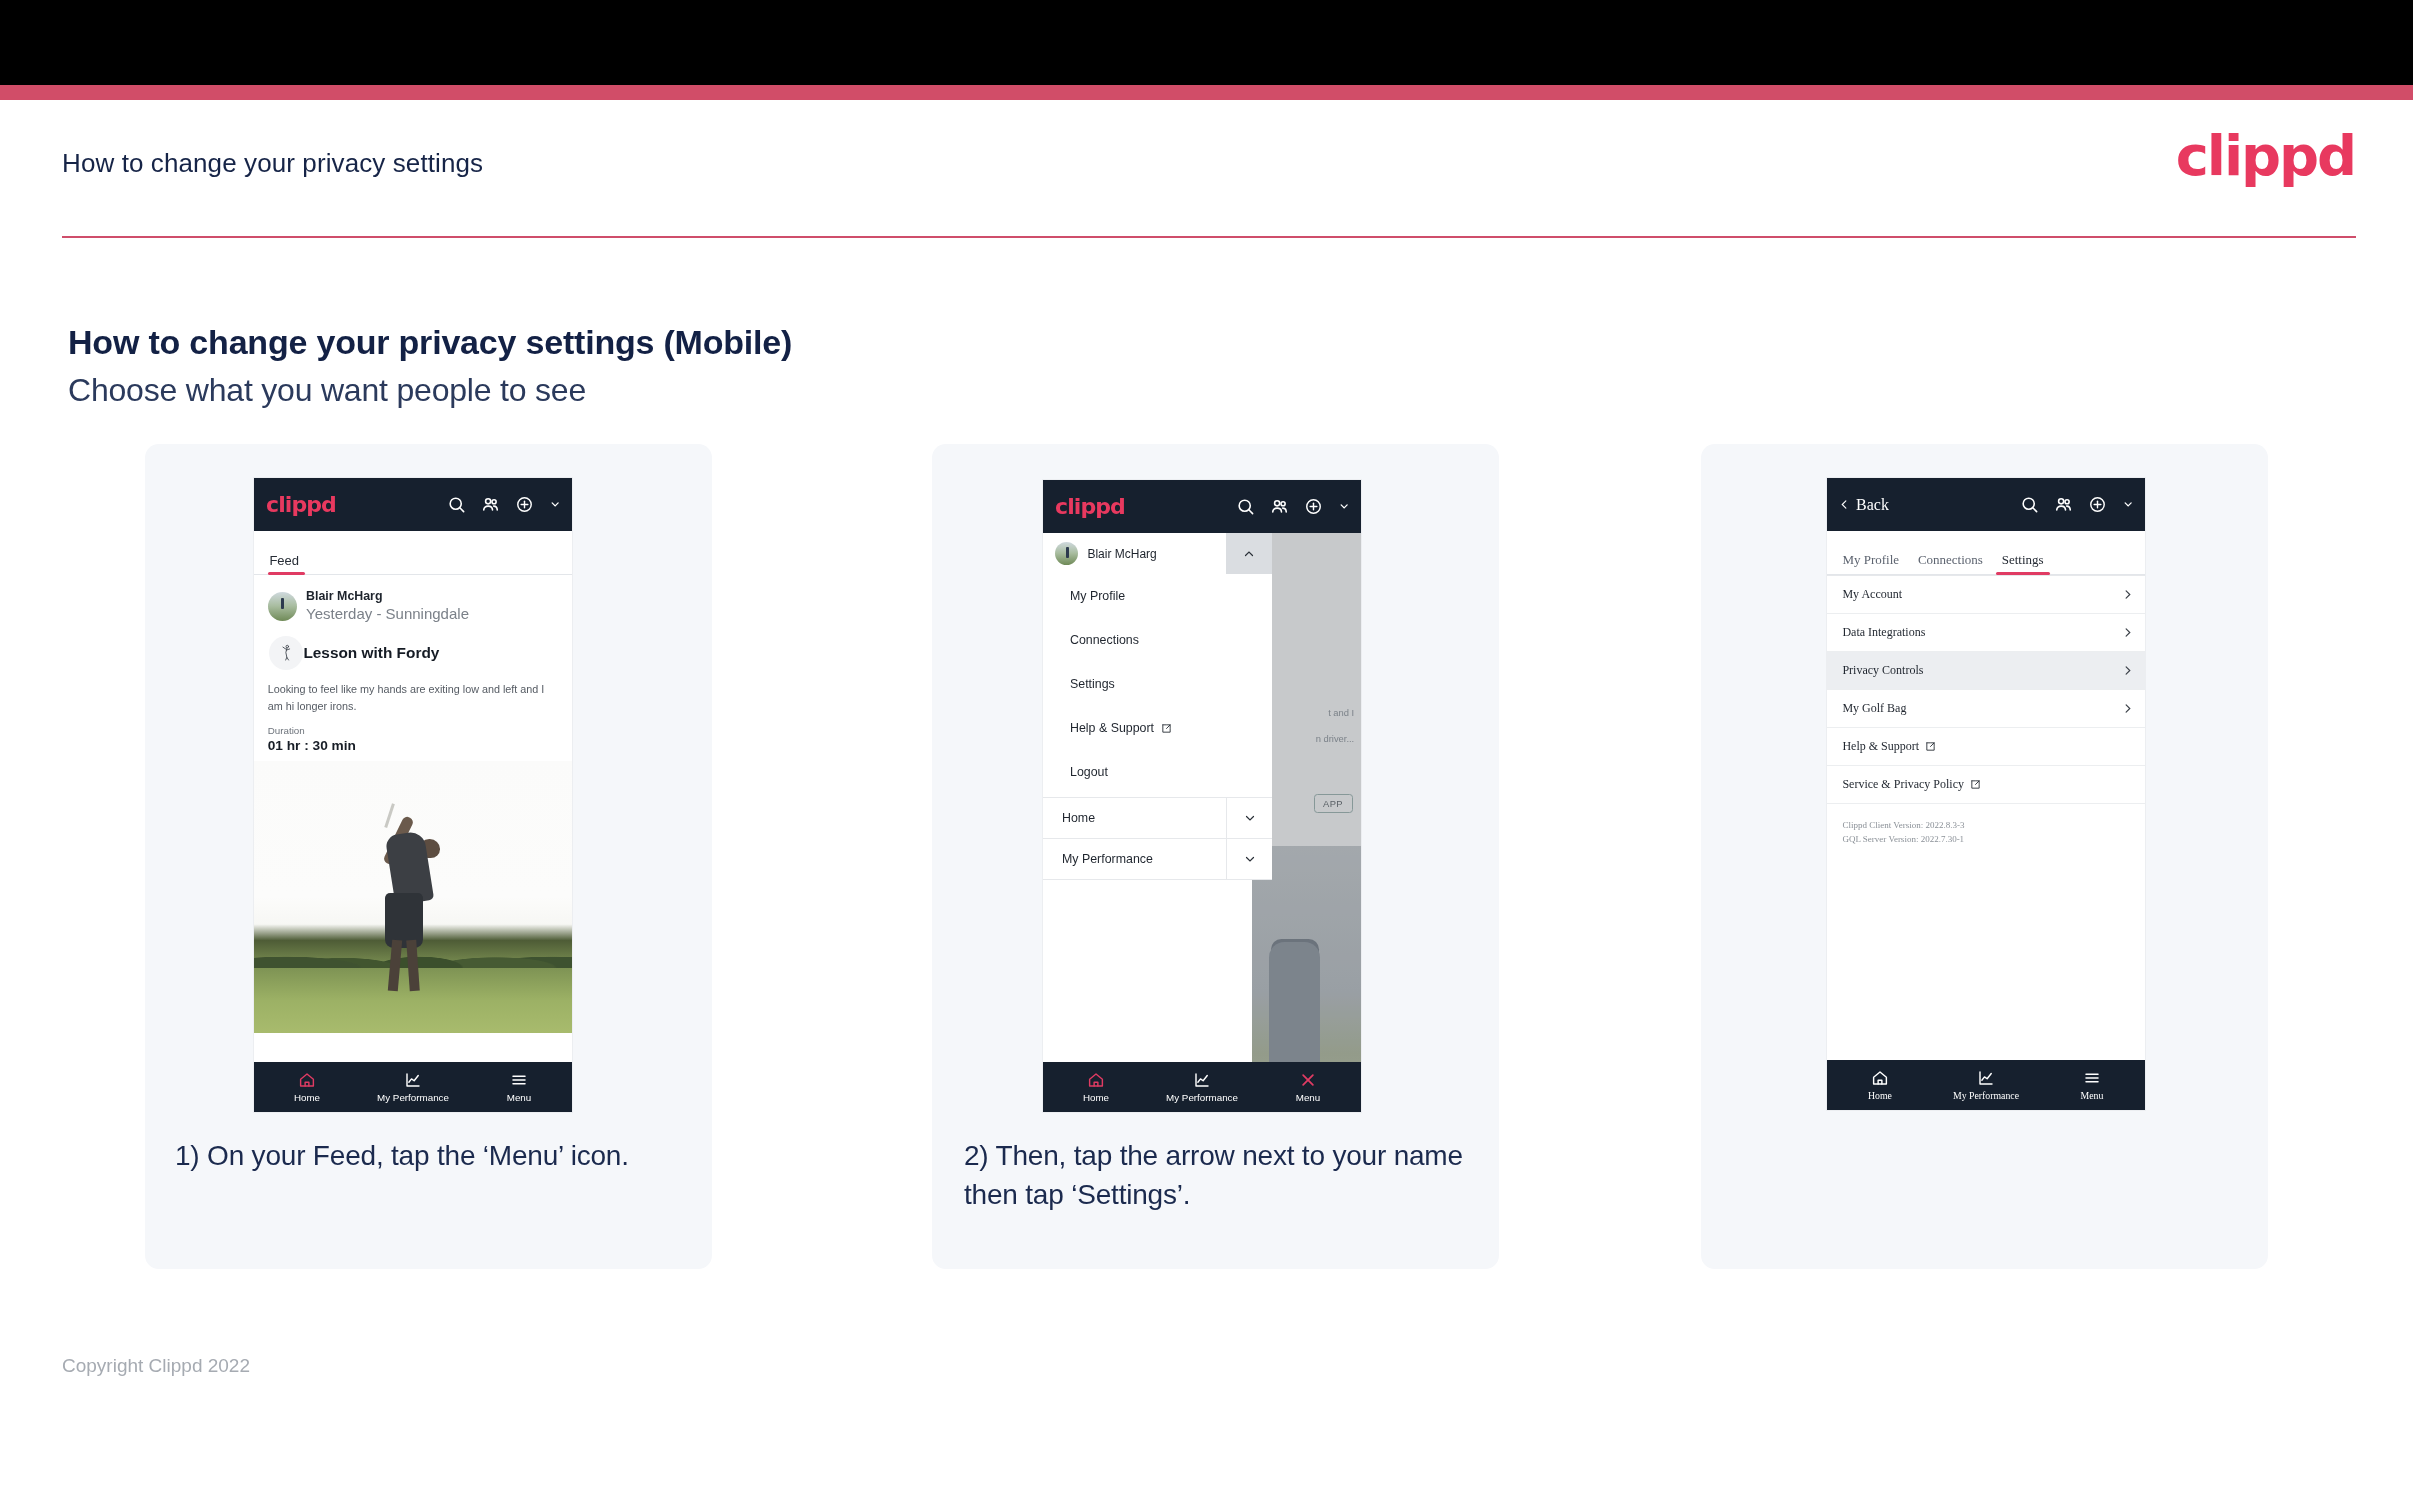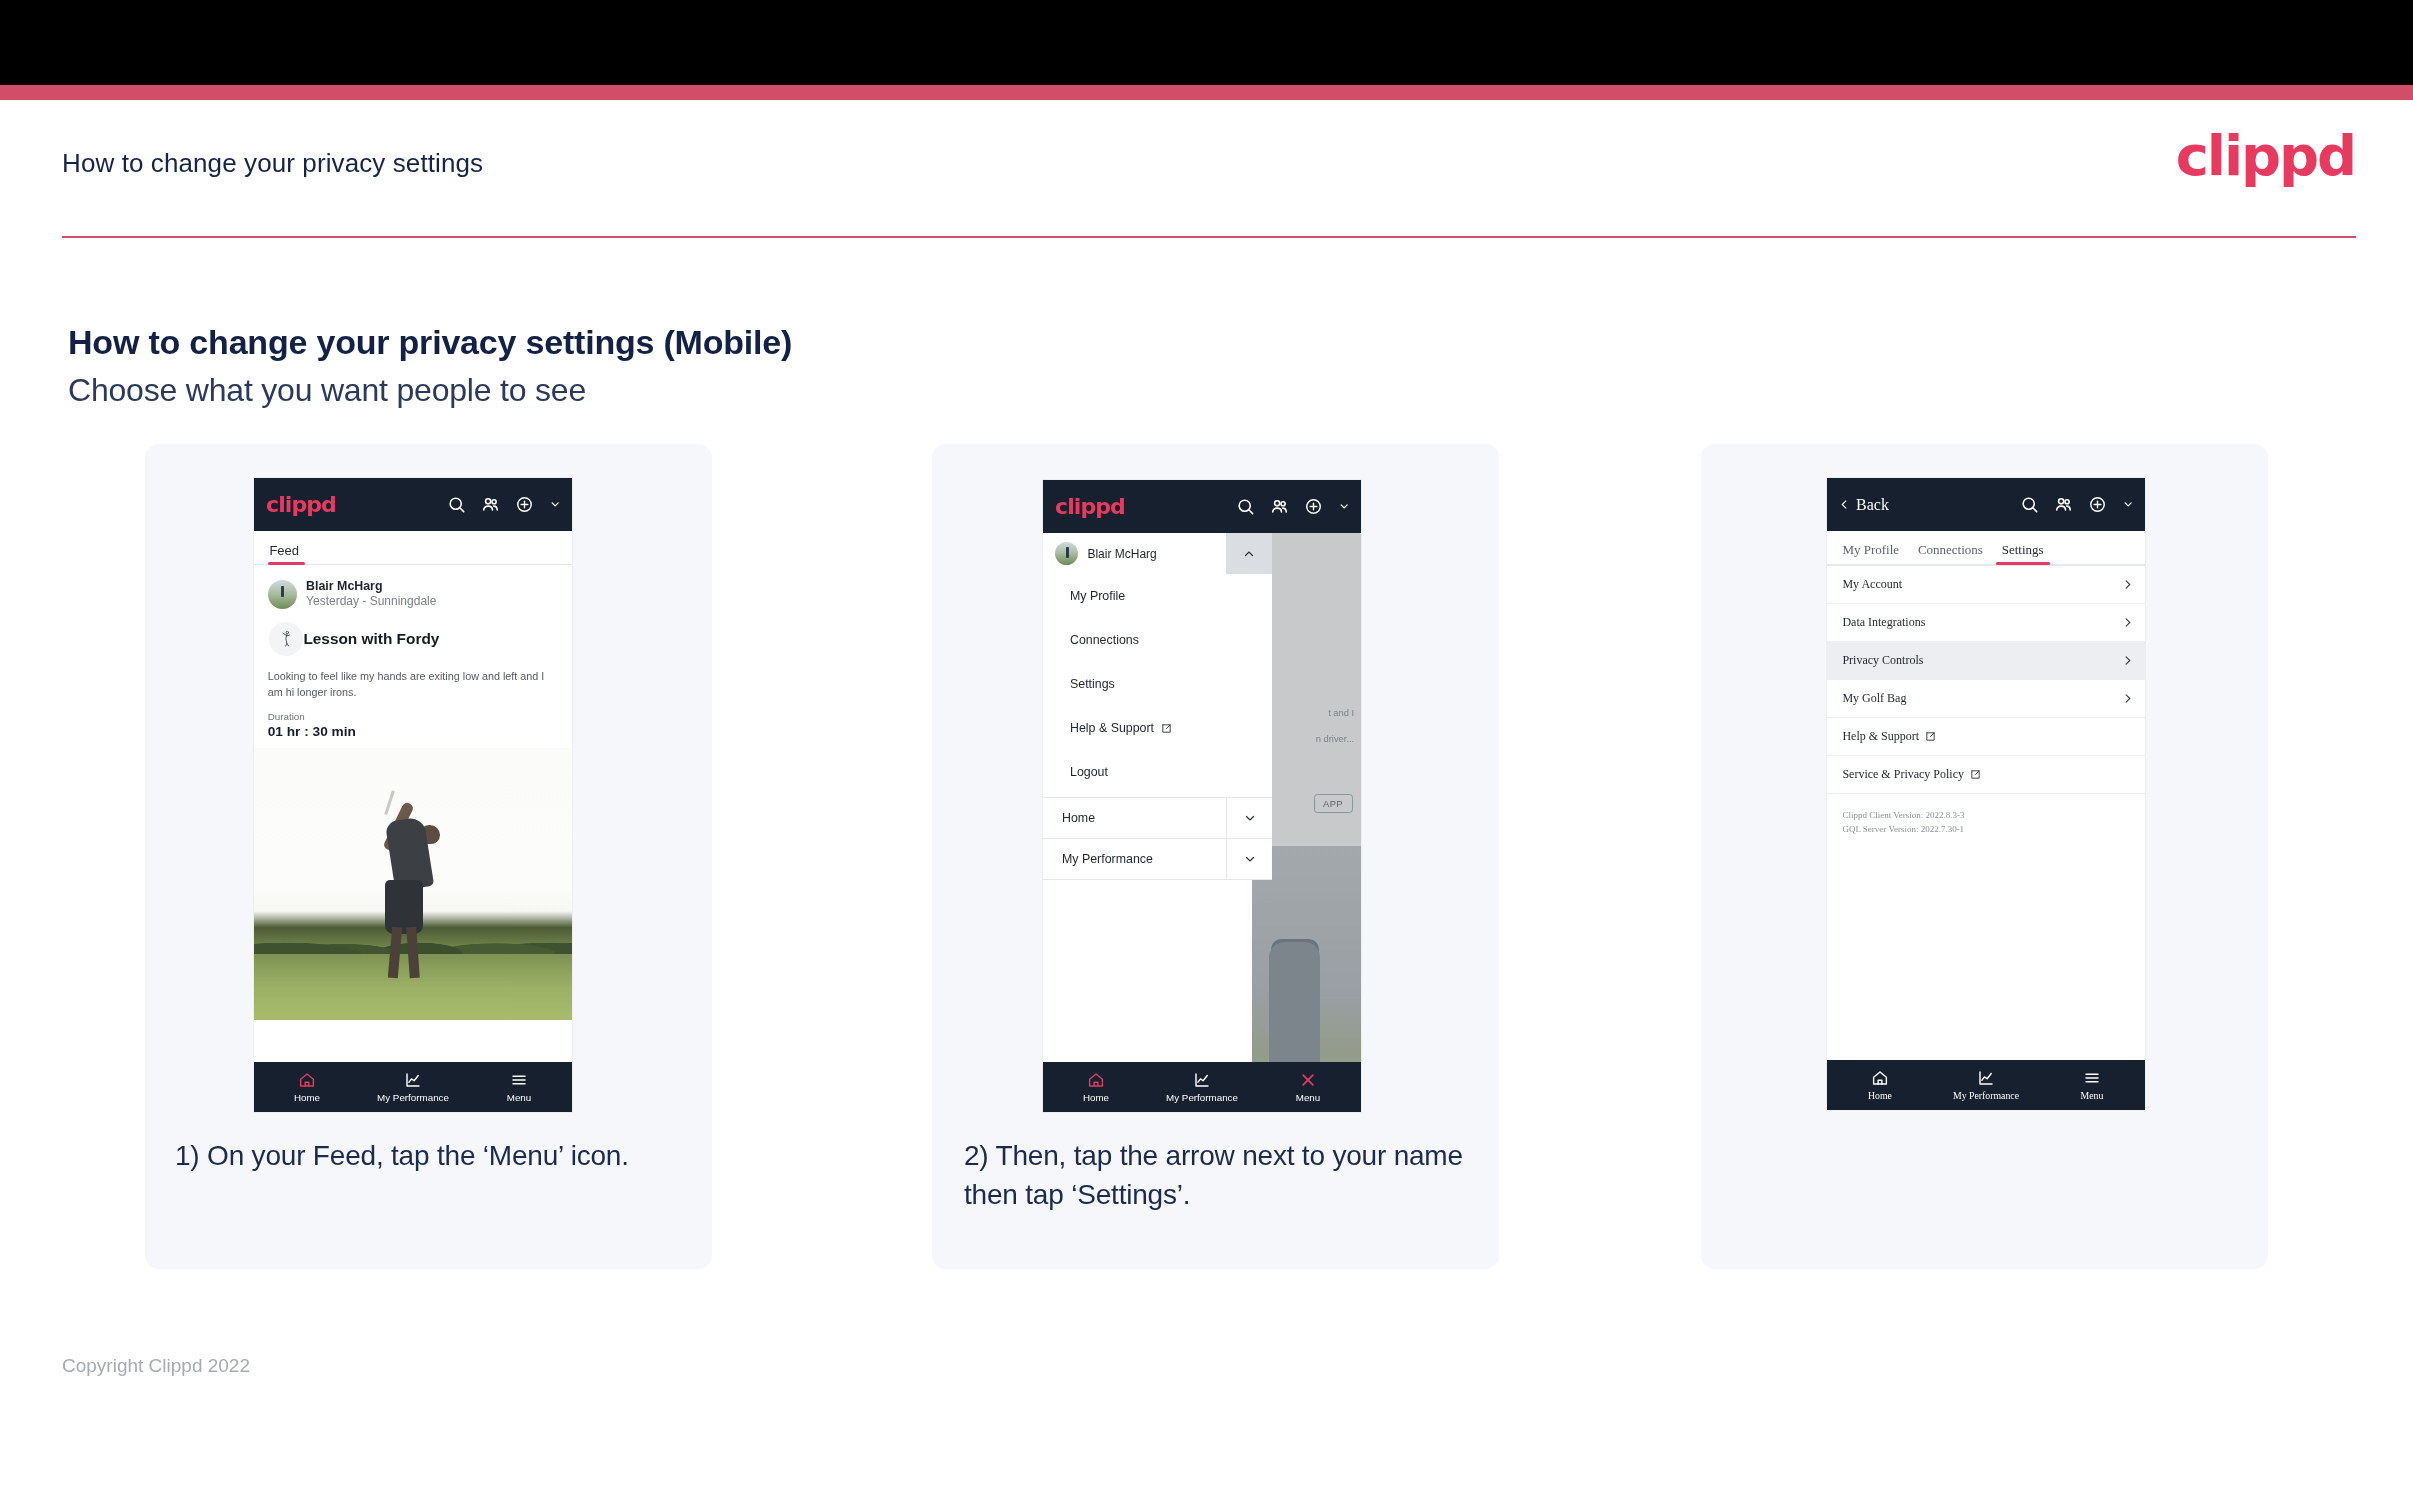--- a/index.html
+++ b/index.html
@@ -77,21 +77,21 @@
     letter-spacing: -0.9px; line-height: 1;
   }
   .back-btn { display: flex; align-items: center; gap: 6px; color: #ffffff; font-size: 16px; }
   .app-bar-icons { margin-left: auto; display: flex; align-items: center; gap: 15.4px; }
   .ic { width: 19px; height: 19px; display: block; }
   .ic svg { width: 100%; height: 100%; display: block; }
 
   
   .tabs-row {
     position: relative; display: flex; align-items: flex-end;
-    height: 34px; background: #ffffff; padding: 0 10.3px;
+    height: 44px; background: #ffffff; padding: 0 10.3px;
     border-bottom: 0.9px solid #e3e6ea;
   }
   .tab {
     font-size: 13px; color: #5d6470; padding: 0 9.4px 6px 9.4px;
     position: relative; white-space: nowrap;
   }
   .tab.first { padding-left: 5.1px; }
   .tab.active { color: #262c35; }
   .tab.active::after {
     content: ""; position: absolute; left: 3.4px; right: 3.4px; bottom: -0.9px;
@@ -104,21 +104,21 @@
   .avatar {
     width: 29px; height: 29px; border-radius: 50%;
     background: linear-gradient(180deg,#cfd9de 0%,#a9bda0 48%,#6f8a57 100%);
     position: relative; overflow: hidden; flex: none;
   }
   .avatar::after {
     content: ""; position: absolute; left: 46%; top: 22%;
     width: 3.4px; height: 11px; background: #2c3a4e; border-radius: 0.9px;
   }
   .post-name { font-size: 12.4px; font-weight: 700; color: #1d232c; line-height: 1.25; }
-  .post-meta { font-size: 12px; color: #7b8189; line-height: 1.3; }
+  .post-meta { font-size: 15px; color: #7b8189; line-height: 1.3; }
 
   .lesson-row { display: flex; align-items: center; padding: 6.8px 12px 3.4px 15.4px; }
   .lesson-ico {
     width: 34px; height: 34px; border-radius: 50%; background: #f3f4f6;
     display: flex; align-items: center; justify-content: center; flex: none;
   }
   .lesson-title { font-size: 15.4px; font-weight: 700; color: #151b24; }
 
   .post-text { padding: 8.5px 13.7px 0 13.7px; font-size: 10.8px; color: #555b63; line-height: 1.55; }
   .dur-label { padding: 10.3px 13.7px 0 13.7px; font-size: 9.8px; color: #6e747c; }

